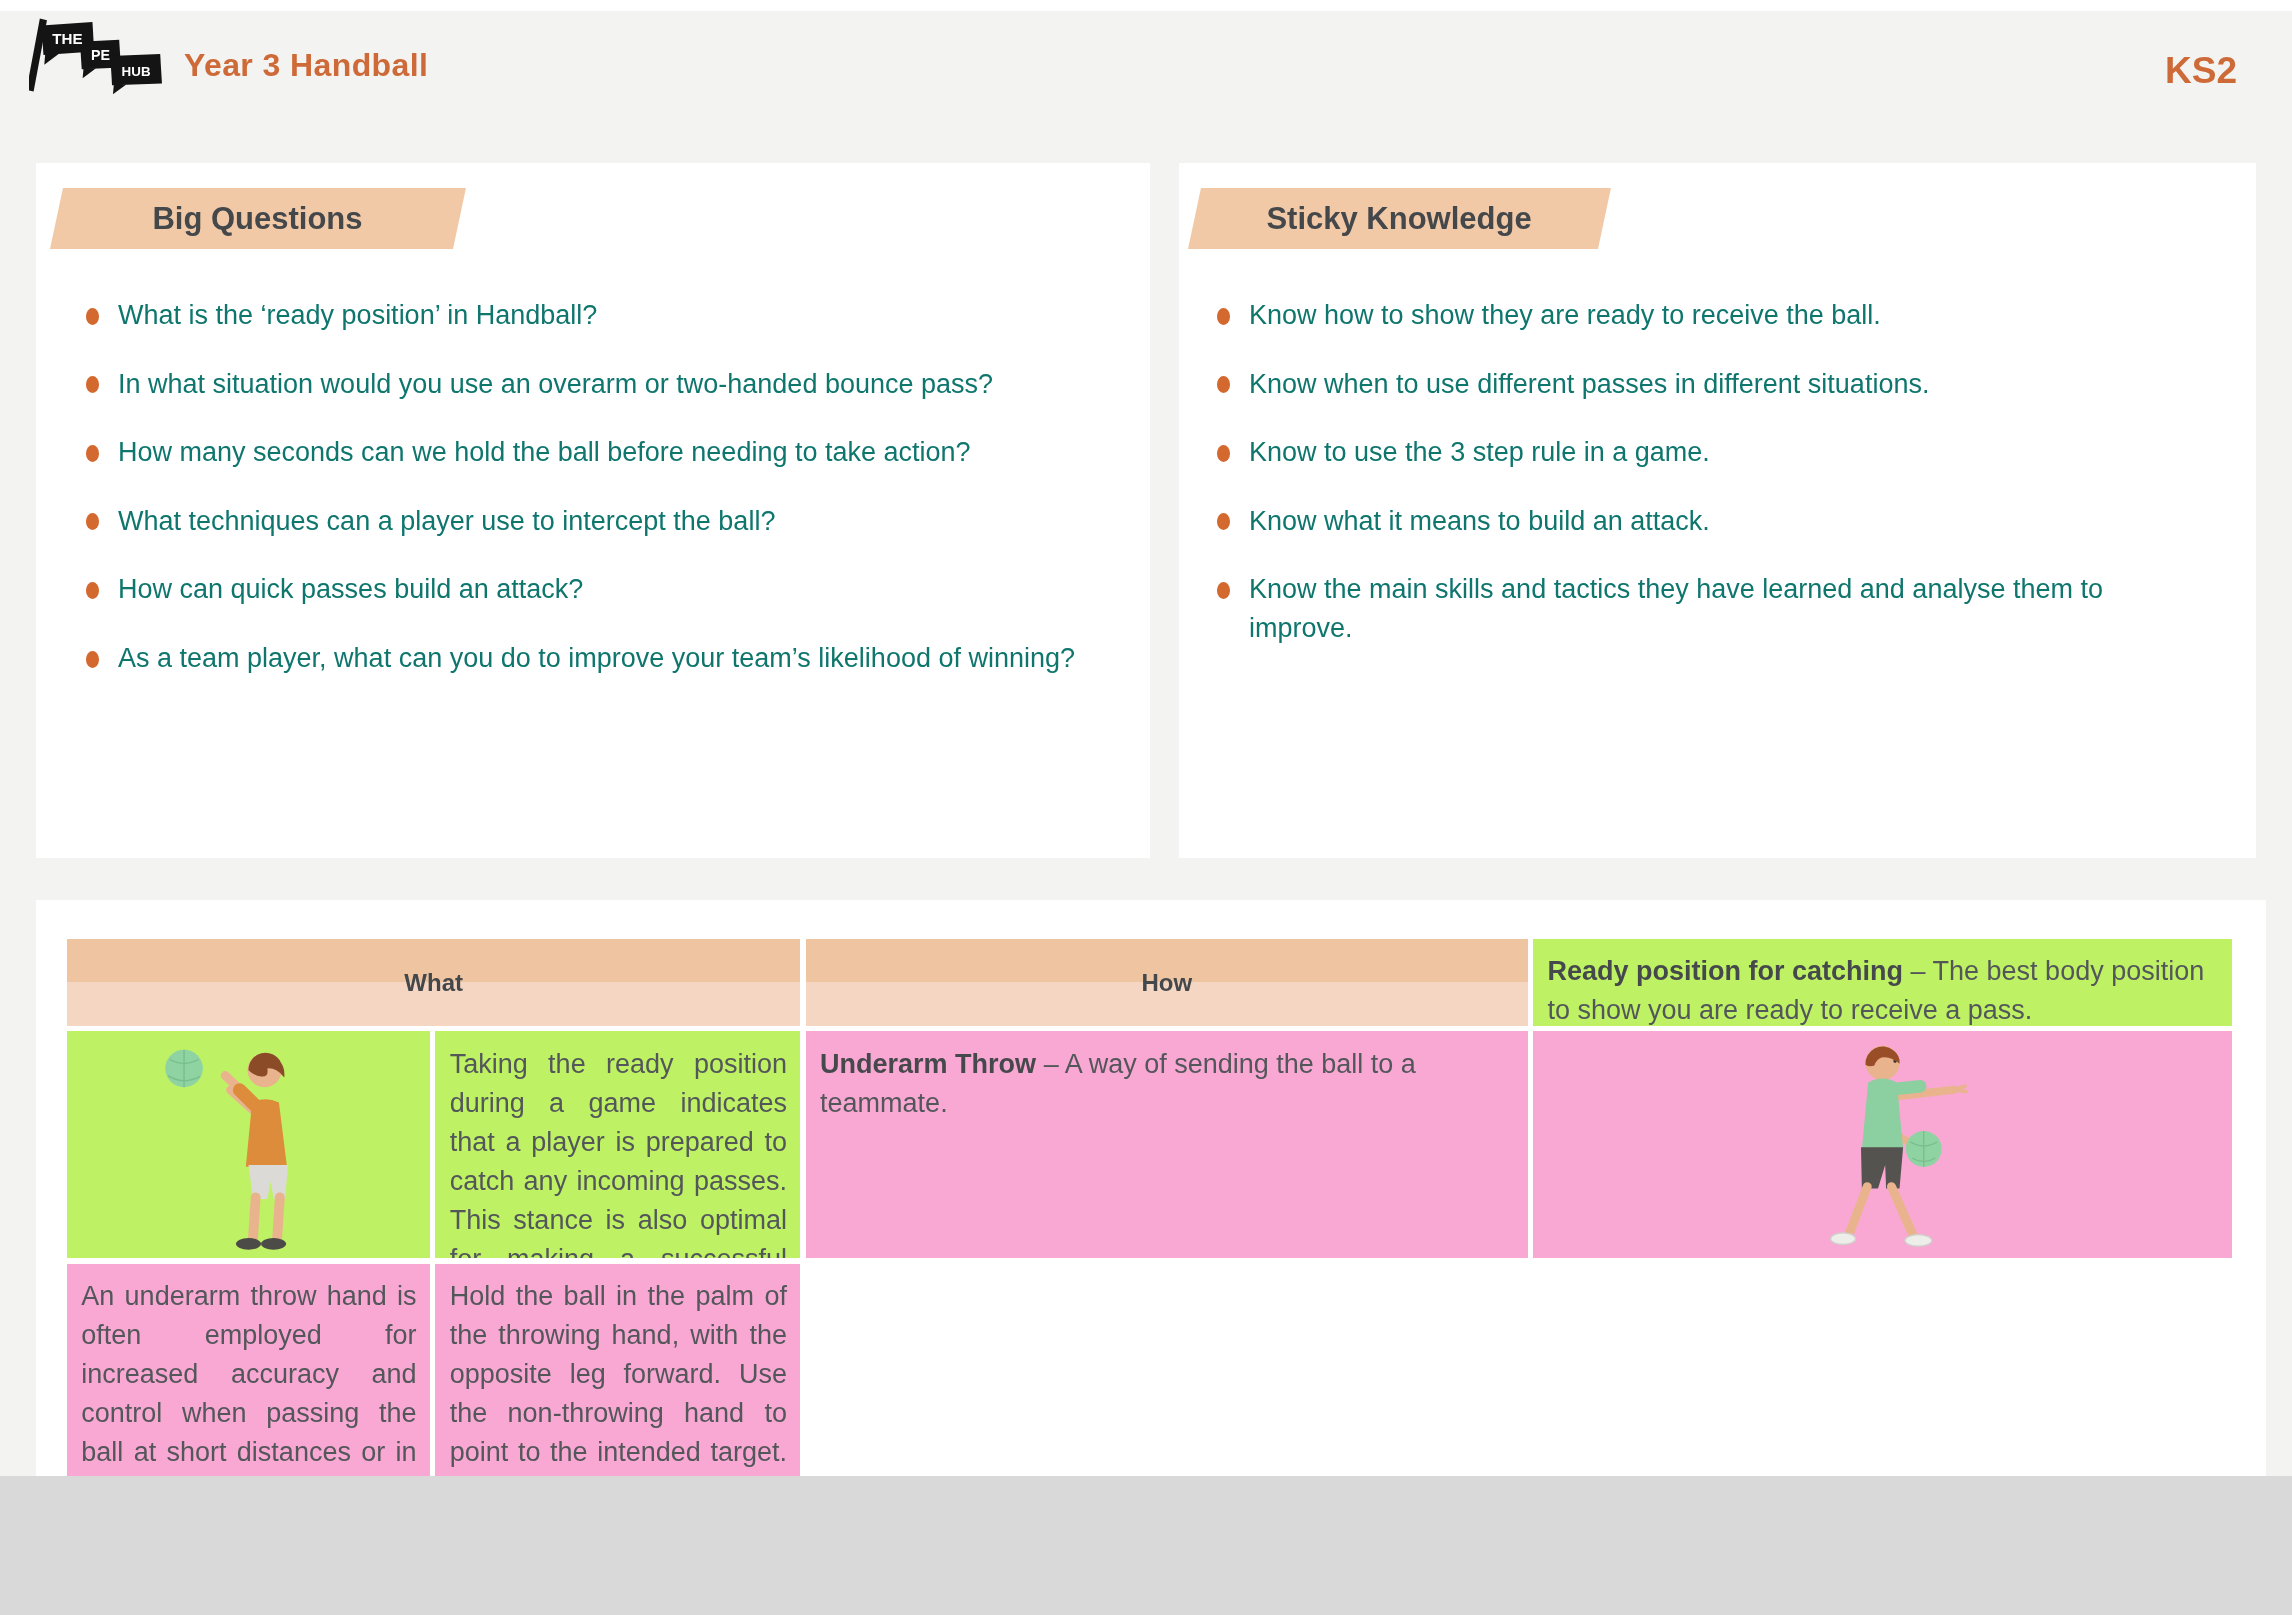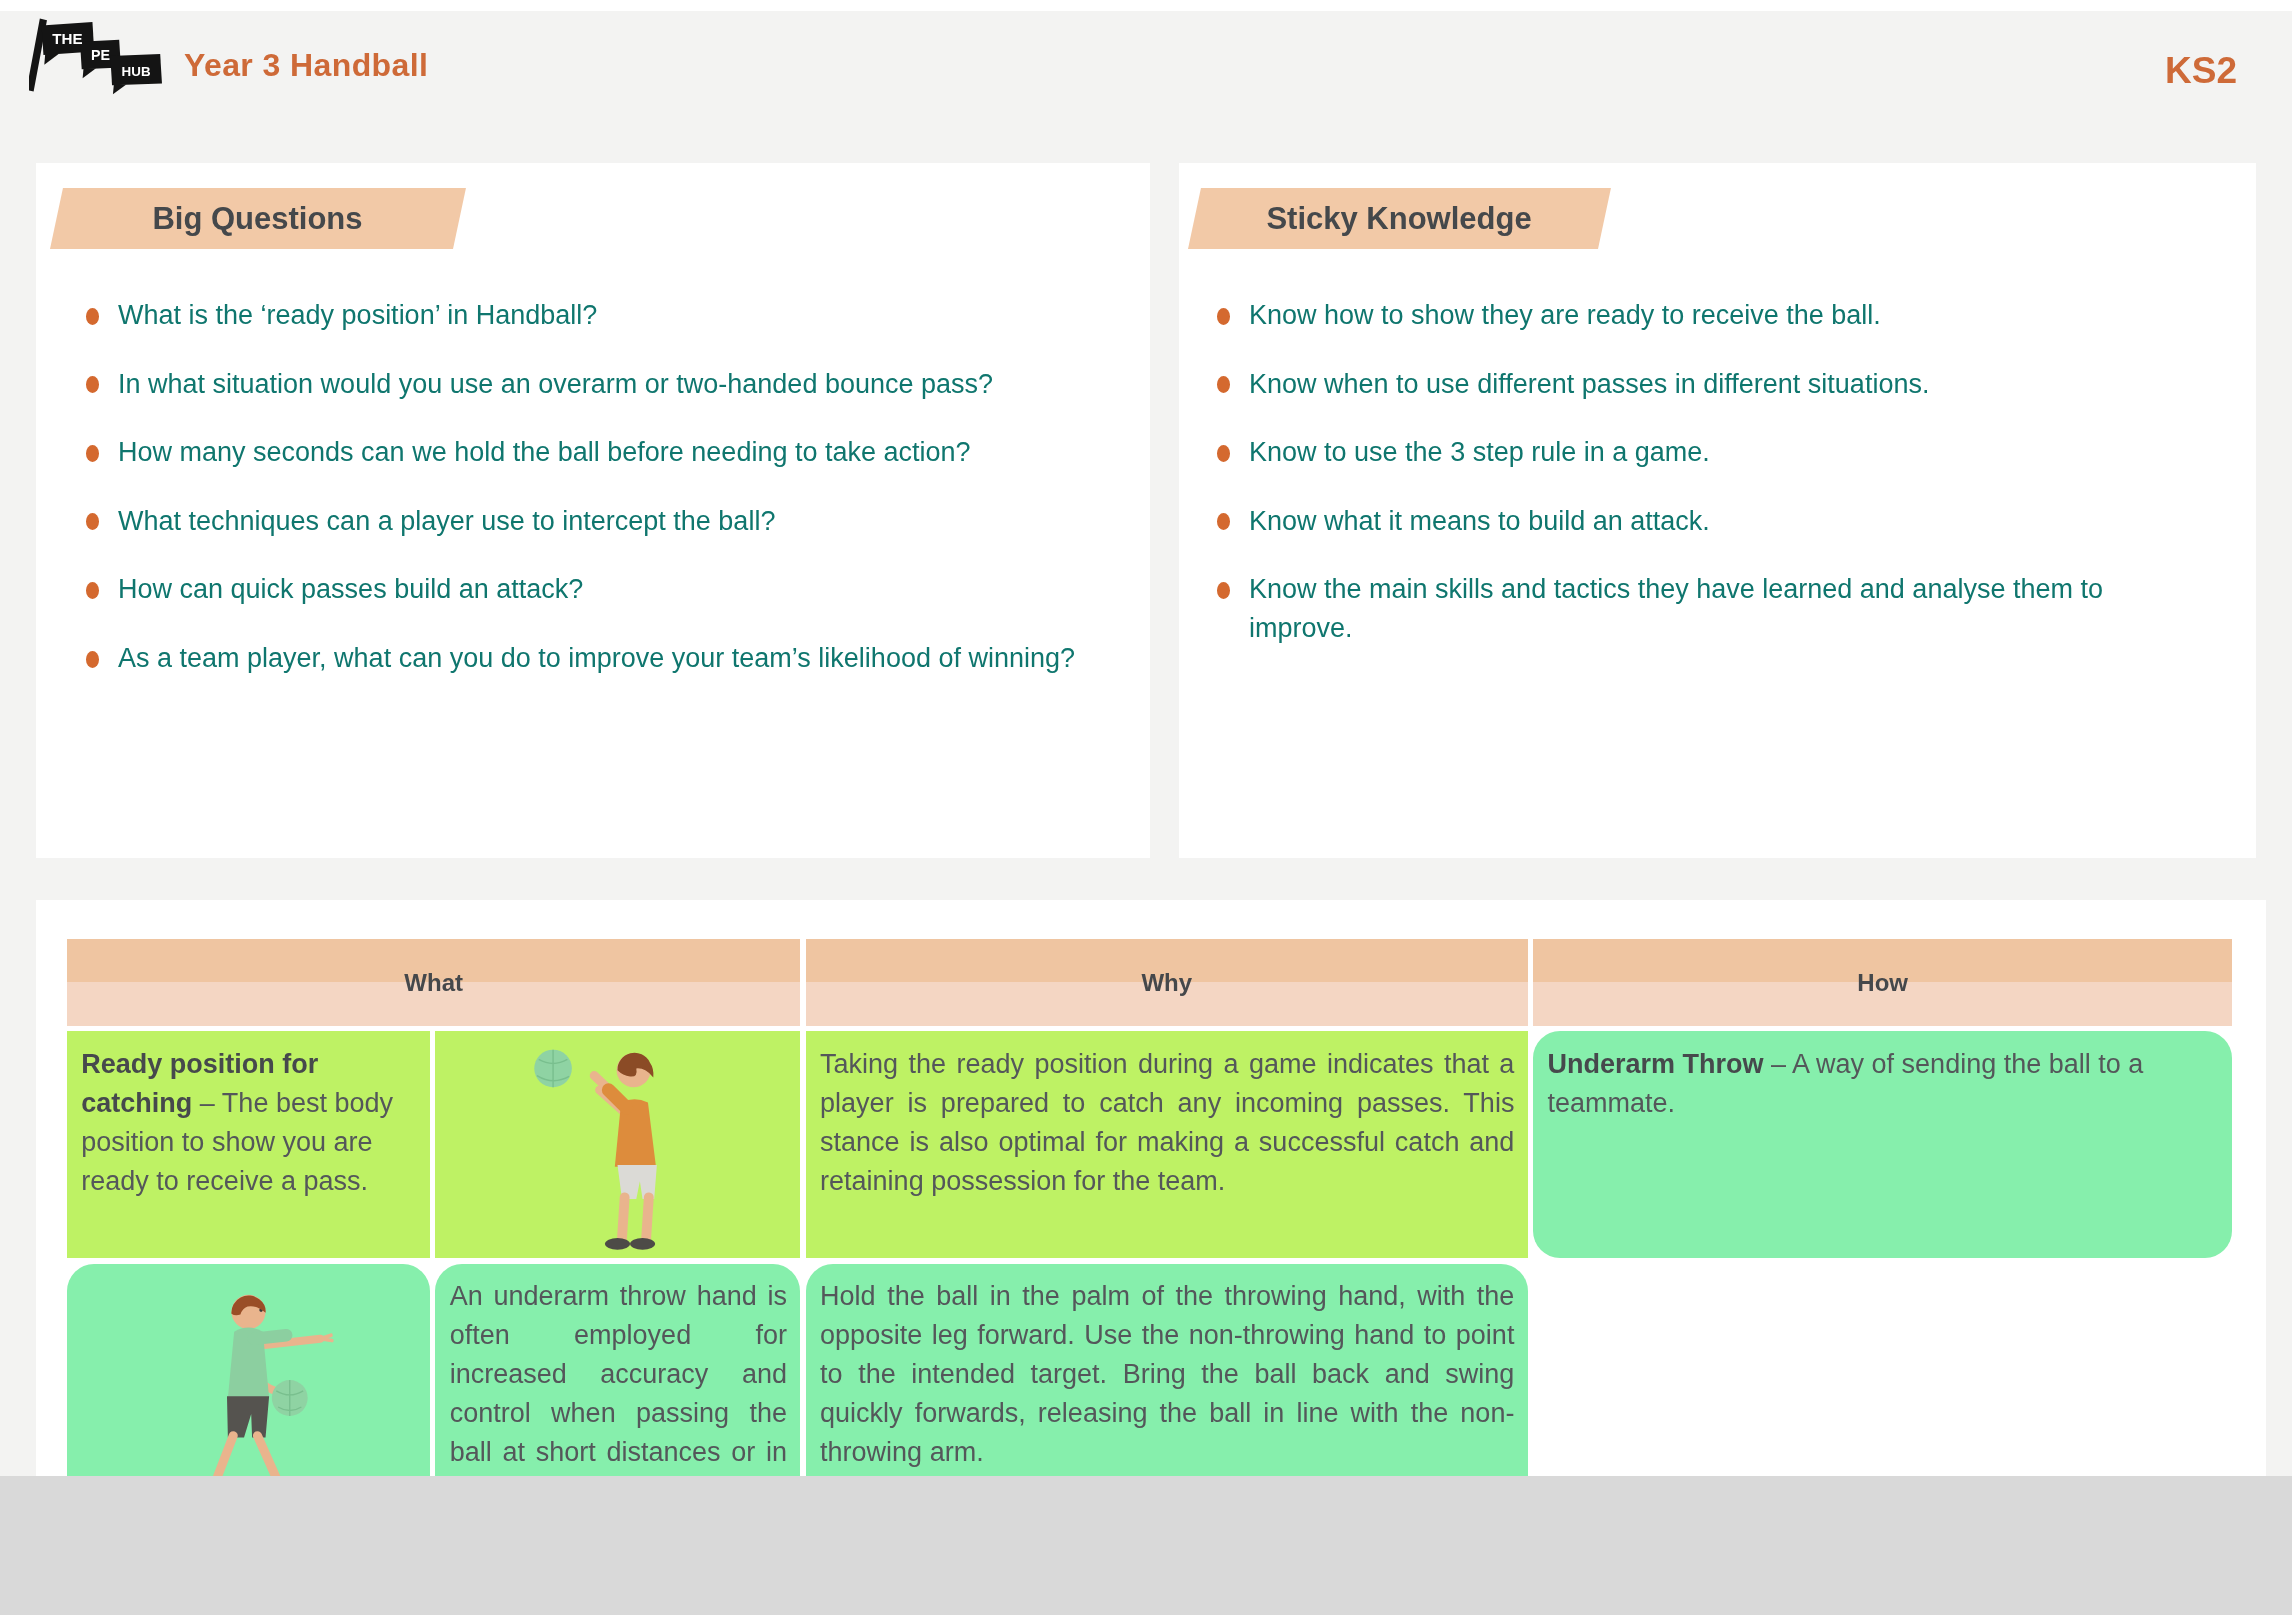--- a/index.html
+++ b/index.html
@@ -89,21 +89,21 @@
     gap: 5.4px;
     background: #FFFFFF;
   }
   .th {
     background: linear-gradient(180deg, #EFC5A1 0%, #EFC5A1 49%, #F4D6C3 49%, #F4D6C3 100%);
     display: flex; align-items: center; justify-content: center;
     font-size: 24px; font-weight: bold; color: #45484B;
   }
   .th.what { grid-column: 1 / 3; }
   .cell { background: #bef264; overflow: hidden; }
-  .row2  { background: #86efac; border-radius: 27px; }
+  .row2  { background: #f9a8d4; }
   .cell.text {
     font-size: 27px; line-height: 39px;
     padding: 13.4px 13.4px 0 14.3px;
     color: #54575A;
   }
   .cell.justified { text-align: justify; }
   .cell .term { font-weight: bold; color: #46494C; }
   .cell.illu {
     display: flex; align-items: center; justify-content: center;
   }
@@ -158,21 +158,20 @@
       <li>Know when to use different passes in different situations.</li>
       <li>Know to use the 3 step rule in a game.</li>
       <li>Know what it means to build an attack.</li>
       <li>Know the main skills and tactics they have learned and analyse them to improve.</li>
     </ul>
   </div>
 
   <div class="panel table-panel">
     <div class="ko-table">
       <div class="th what">What</div>
-      <div class="th">Why</div>
       <div class="th">How</div>
 
       <div class="cell text">
         <span class="term">Ready position for catching</span>
         <span>– The best body position to show you are ready to receive a pass.</span>
       </div>
       <div class="cell illu">
         <svg width="179" height="213" viewBox="0 0 200 238">
           <circle cx="28" cy="34" r="21" fill="#8FD3A3"></circle>
           <path d="M12,24 q16,9 32,0 M10,42 q18,11 36,1 M28,13 l0,42" stroke="#79BF8E" stroke-width="1.6" fill="none"></path>

